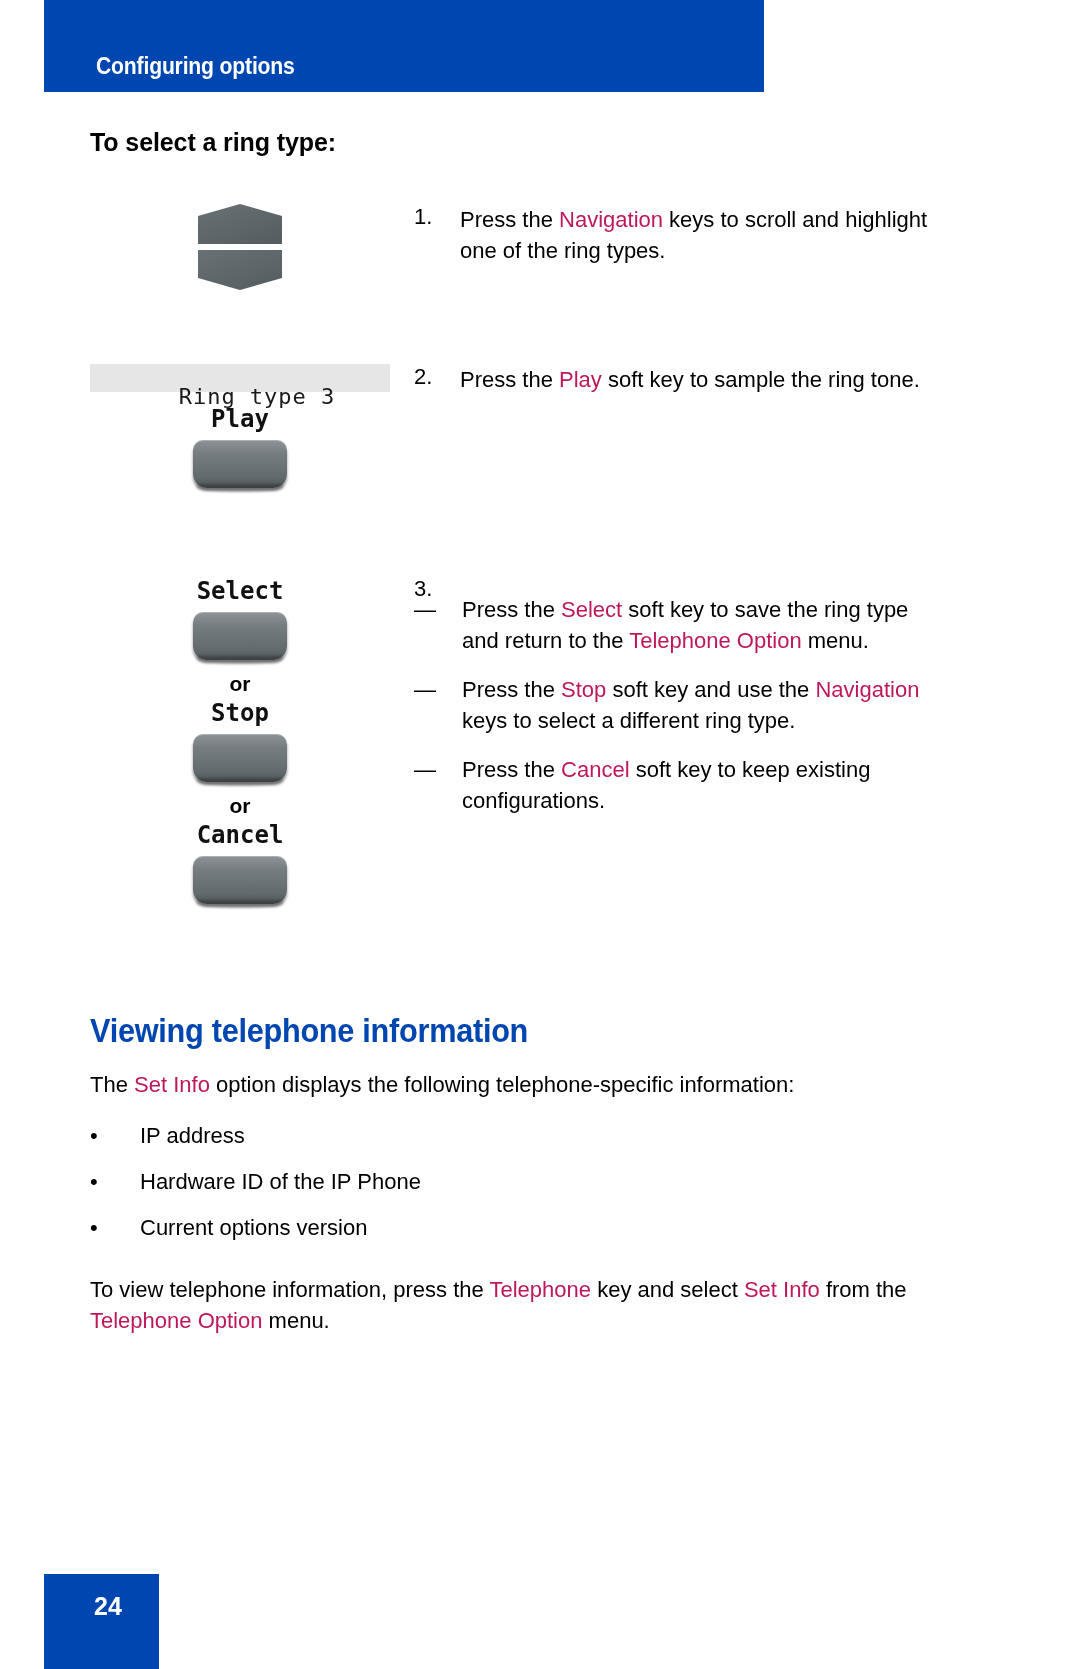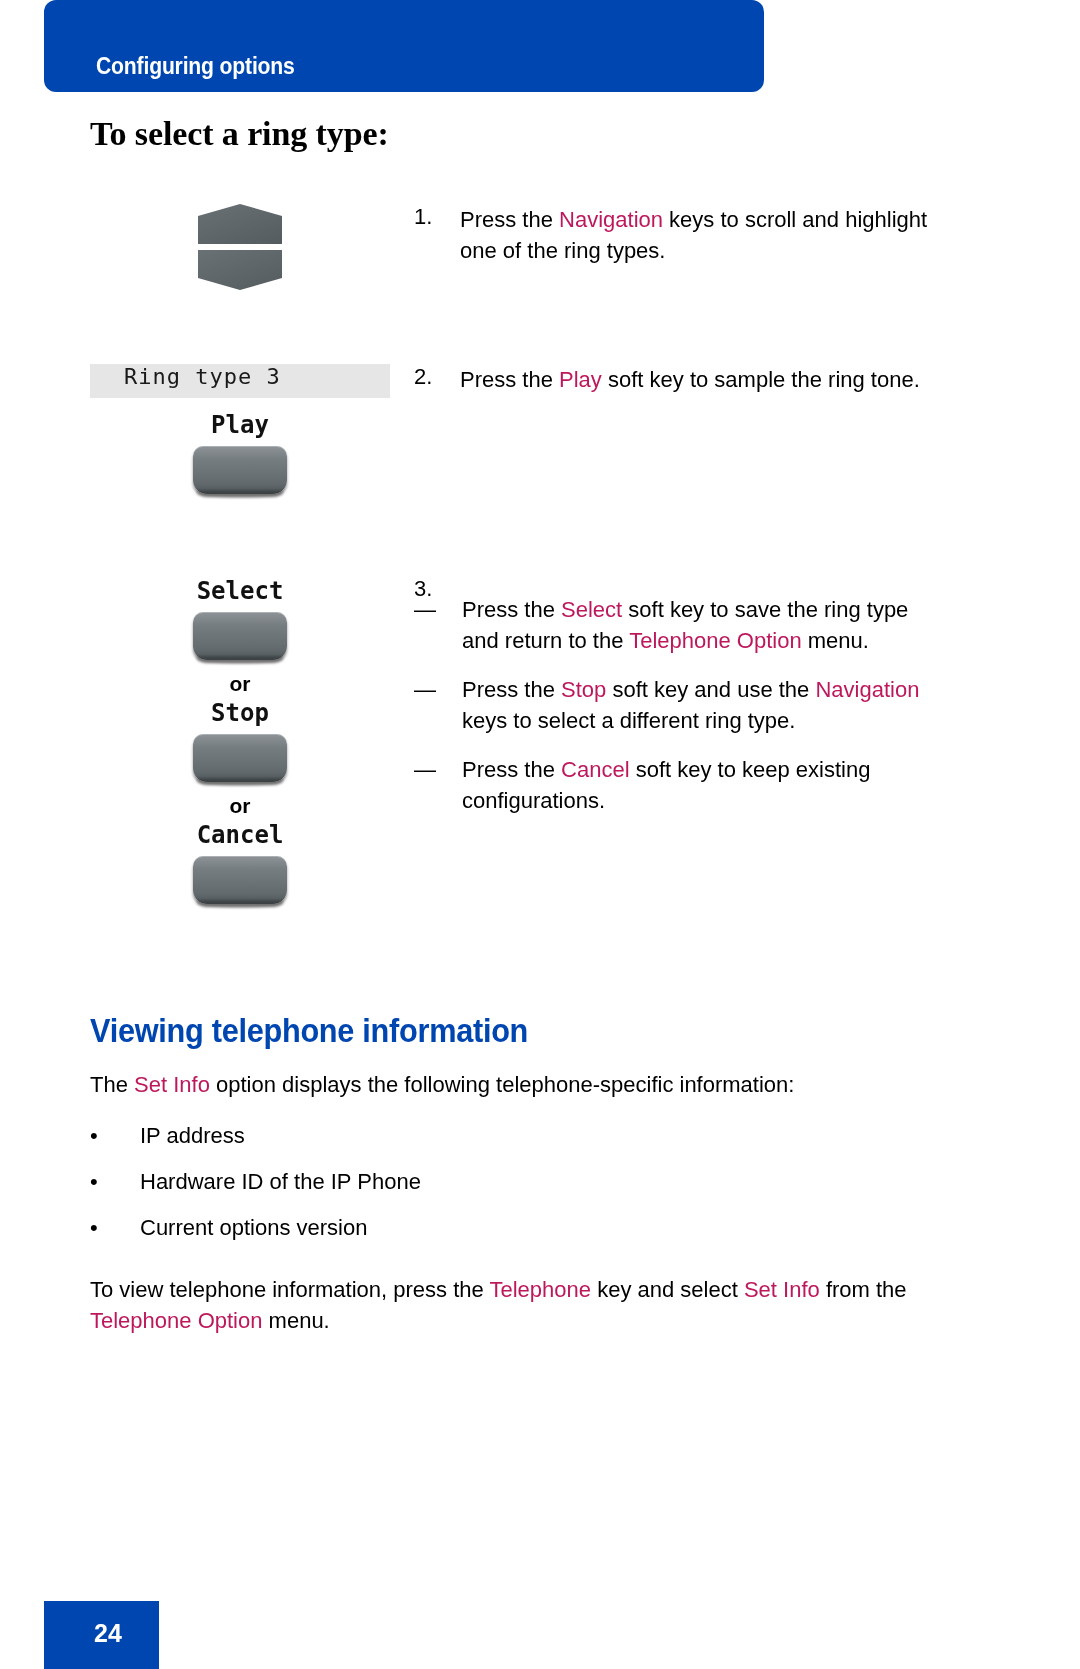--- a/index.html
+++ b/index.html
@@ -17,21 +17,20 @@
   }
 
   
   .header-bar {
     position: absolute;
     left: 44px;
     top: 0;
     width: 720px;
     height: 92px;
     background: #0046B0;
-    border-radius: 12px;
   }
   .header-title {
     position: absolute;
     left: 52px;
     bottom: 12px;
     color: #ffffff;
     font-size: 23px;
     font-weight: bold;
     letter-spacing: -0.2px;
     white-space: nowrap;
@@ -44,26 +43,25 @@
   .content {
     position: absolute;
     left: 0;
     top: 92px;
     width: 1080px;
   }
 
   .proc-title {
     position: absolute;
     left: 90px;
-    top: 23px;
-    font-size: 34px;
+    top: 36px;
+    font-size: 25px;
     font-weight: bold;
     letter-spacing: -0.1px;
     white-space: nowrap;
-    font-family: Liberation Serif, serif;
   }
 
   
   .step-row {
     position: absolute;
     left: 0;
     width: 1080px;
   }
   .art-col {
     position: absolute;
@@ -132,25 +130,25 @@
     background: linear-gradient(160deg, #6a7174 0%, #555c5f 100%);
   }
   .nav-down {
     margin-top: 6px;
     clip-path: polygon(0% 0%, 100% 0%, 100% 70%, 50% 100%, 0% 70%);
     background: linear-gradient(160deg, #6a7174 0%, #555c5f 100%);
   }
 
   .lcd-bar {
     width: 300px;
-    height: 34px;
+    height: 28px;
     background: #e6e6e6;
-    text-align: left;
+    text-align: center;
     box-sizing: border-box;
-    padding: 0 0 0 34px;
+    padding: 20px 0 0 34px;
   }
   .lcd-text {
     font-family: "DejaVu Sans Mono", "Liberation Mono", monospace;
     font-size: 22px;
     letter-spacing: 1px;
     color: #1a1a1a;
   }
 
   .softkey-label {
     font-family: "DejaVu Sans Mono", "Liberation Mono", monospace;
@@ -229,21 +227,21 @@
   .bullet-text {
     margin-left: 50px;
   }
 
   
   .footer-bar {
     position: absolute;
     left: 44px;
     bottom: 0;
     width: 115px;
-    height: 68px;
+    height: 95px;
     background: #0046B0;
   }
   .page-num {
     position: absolute;
     left: 50px;
     top: 18px;
     color: #ffffff;
     font-size: 25px;
     font-weight: bold;
   }

